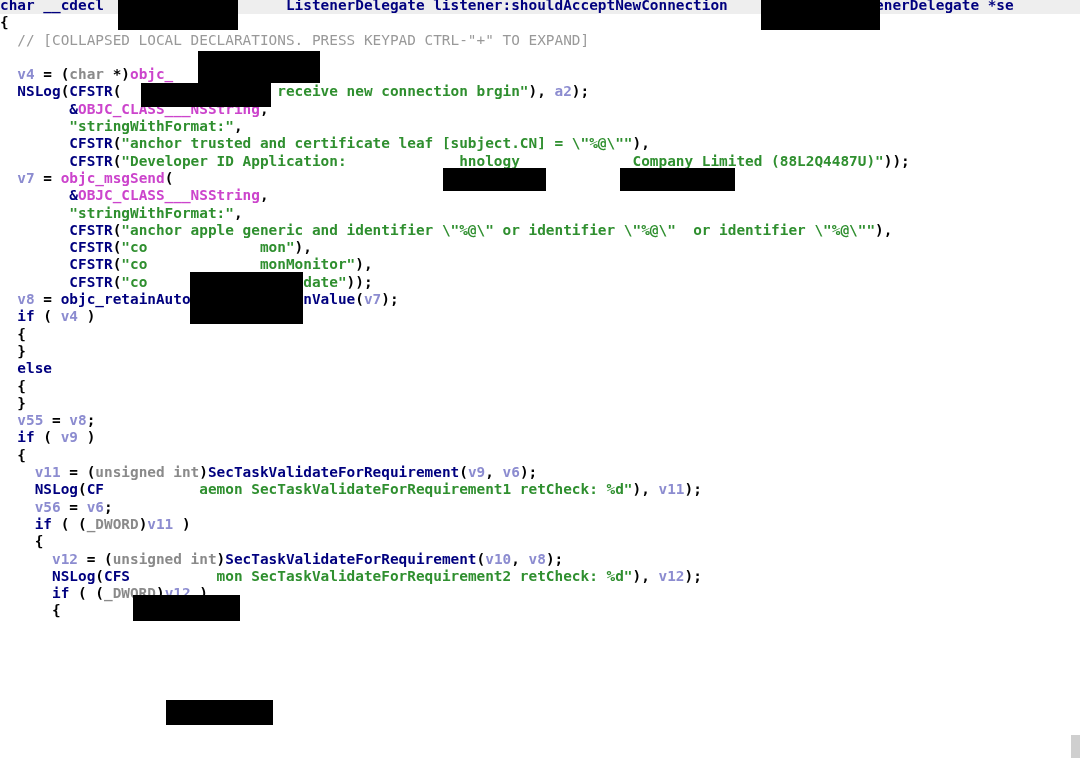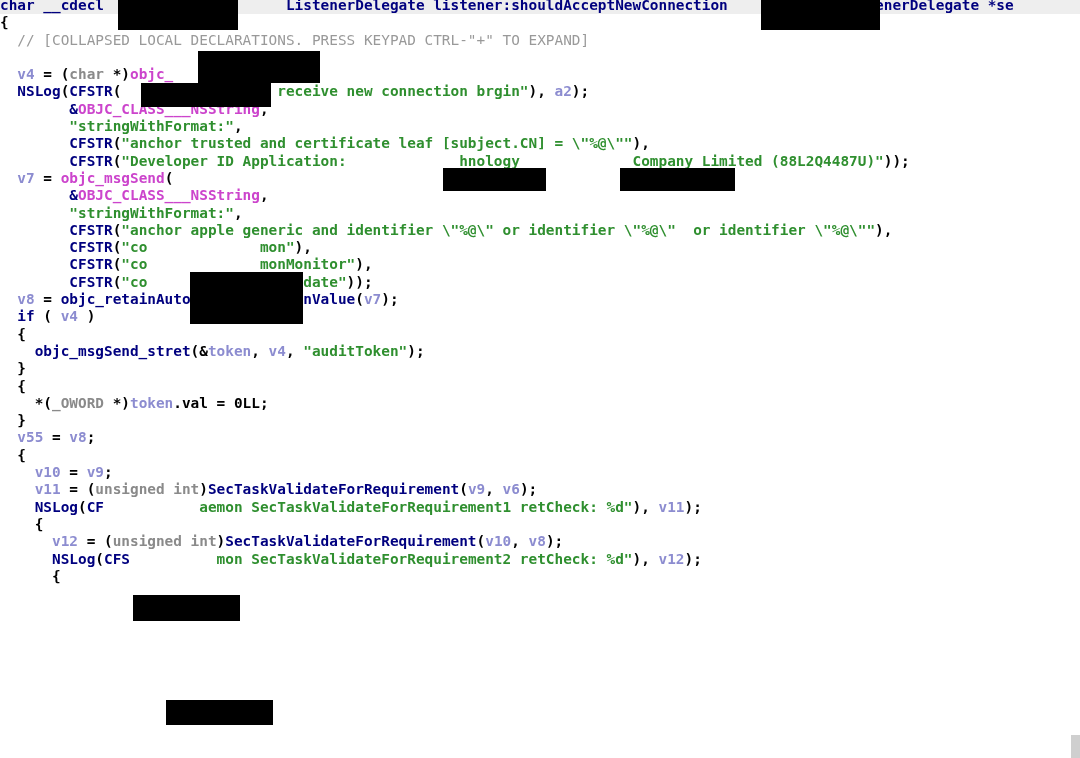--- a/index.html
+++ b/index.html
@@ -86,33 +86,35 @@
       <div class="code-line"><span class="t-plain">  </span><span class="t-lvar">v7</span><span class="t-punct"> = </span><span class="t-impfunc">objc_msgSend</span><span class="t-punct">(</span></div>
       <div class="code-line"><span class="t-plain">        </span><span class="t-keyword">&amp;</span><span class="t-impfunc">OBJC_CLASS___NSString</span><span class="t-punct">,</span></div>
       <div class="code-line"><span class="t-plain">        </span><span class="t-string">"stringWithFormat:"</span><span class="t-punct">,</span></div>
       <div class="code-line"><span class="t-plain">        </span><span class="t-func">CFSTR</span><span class="t-punct">(</span><span class="t-string">"anchor apple generic and identifier \"%@\" or identifier \"%@\"  or identifier \"%@\""</span><span class="t-punct">),</span></div>
       <div class="code-line"><span class="t-plain">        </span><span class="t-func">CFSTR</span><span class="t-punct">(</span><span class="t-string">"co             mon"</span><span class="t-punct">),</span></div>
       <div class="code-line"><span class="t-plain">        </span><span class="t-func">CFSTR</span><span class="t-punct">(</span><span class="t-string">"co             monMonitor"</span><span class="t-punct">),</span></div>
       <div class="code-line"><span class="t-plain">        </span><span class="t-func">CFSTR</span><span class="t-punct">(</span><span class="t-string">"co             monUpdate"</span><span class="t-punct">));</span></div>
       <div class="code-line"><span class="t-plain">  </span><span class="t-lvar">v8</span><span class="t-punct"> = </span><span class="t-func">objc_retainAutoreleasedReturnValue</span><span class="t-punct">(</span><span class="t-lvar">v7</span><span class="t-punct">);</span></div>
       <div class="code-line"><span class="t-plain">  </span><span class="t-keyword">if</span><span class="t-punct"> ( </span><span class="t-lvar">v4</span><span class="t-punct"> )</span></div>
       <div class="code-line"><span class="t-punct">  {</span></div>
-      <div class="code-line"><span class="t-plain">    </span><span class="t-func">objc_msgSend_stret</span><span class="t-punct">(&amp;</span><span class="t-lvar">token</span><span class="t-punct">, </span><span class="t-lvar">v4</span><span class="t-punct">, </span><span class="t-string">"auditToken"</span><span class="t-punct">);</span></div>
       <div class="code-line"><span class="t-punct">  }</span></div>
+      <div class="code-line"><span class="t-plain">  </span><span class="t-keyword">else</span></div>
       <div class="code-line"><span class="t-punct">  {</span></div>
-      <div class="code-line"><span class="t-punct">    *(</span><span class="t-type">_OWORD</span><span class="t-punct"> *)</span><span class="t-lvar">token</span><span class="t-punct">.val = 0LL;</span></div>
       <div class="code-line"><span class="t-punct">  }</span></div>
       <div class="code-line"><span class="t-plain">  </span><span class="t-lvar">v55</span><span class="t-punct"> = </span><span class="t-lvar">v8</span><span class="t-punct">;</span></div>
+      <div class="code-line"><span class="t-plain">  </span><span class="t-keyword">if</span><span class="t-punct"> ( </span><span class="t-lvar">v9</span><span class="t-punct"> )</span></div>
       <div class="code-line"><span class="t-punct">  {</span></div>
-      <div class="code-line"><span class="t-plain">    </span><span class="t-lvar">v10</span><span class="t-punct"> = </span><span class="t-lvar">v9</span><span class="t-punct">;</span></div>
       <div class="code-line"><span class="t-plain">    </span><span class="t-lvar">v11</span><span class="t-punct"> = (</span><span class="t-type">unsigned int</span><span class="t-punct">)</span><span class="t-func">SecTaskValidateForRequirement</span><span class="t-punct">(</span><span class="t-lvar">v9</span><span class="t-punct">, </span><span class="t-lvar">v6</span><span class="t-punct">);</span></div>
       <div class="code-line"><span class="t-plain">    </span><span class="t-func">NSLog</span><span class="t-punct">(</span><span class="t-func">CF</span><span class="t-string">           aemon SecTaskValidateForRequirement1 retCheck: %d"</span><span class="t-punct">), </span><span class="t-lvar">v11</span><span class="t-punct">);</span></div>
+      <div class="code-line"><span class="t-plain">    </span><span class="t-lvar">v56</span><span class="t-punct"> = </span><span class="t-lvar">v6</span><span class="t-punct">;</span></div>
+      <div class="code-line"><span class="t-plain">    </span><span class="t-keyword">if</span><span class="t-punct"> ( (</span><span class="t-type">_DWORD</span><span class="t-punct">)</span><span class="t-lvar">v11</span><span class="t-punct"> )</span></div>
       <div class="code-line"><span class="t-punct">    {</span></div>
       <div class="code-line"><span class="t-plain">      </span><span class="t-lvar">v12</span><span class="t-punct"> = (</span><span class="t-type">unsigned int</span><span class="t-punct">)</span><span class="t-func">SecTaskValidateForRequirement</span><span class="t-punct">(</span><span class="t-lvar">v10</span><span class="t-punct">, </span><span class="t-lvar">v8</span><span class="t-punct">);</span></div>
       <div class="code-line"><span class="t-plain">      </span><span class="t-func">NSLog</span><span class="t-punct">(</span><span class="t-func">CFS</span><span class="t-string">          mon SecTaskValidateForRequirement2 retCheck: %d"</span><span class="t-punct">), </span><span class="t-lvar">v12</span><span class="t-punct">);</span></div>
+      <div class="code-line"><span class="t-plain">      </span><span class="t-keyword">if</span><span class="t-punct"> ( (</span><span class="t-type">_DWORD</span><span class="t-punct">)</span><span class="t-lvar">v12</span><span class="t-punct"> )</span></div>
       <div class="code-line"><span class="t-punct">      {</span></div>
     </div>
 
   <div>
       <div class="redaction" style="left: 118px; top: 0px; width: 120px; height: 30px; background: rgb(0, 0, 0);"></div>
       <div class="redaction" style="left: 761px; top: 0px; width: 119px; height: 30px; background: rgb(0, 0, 0);"></div>
       <div class="redaction" style="left: 198px; top: 51px; width: 122px; height: 32px; background: rgb(0, 0, 0);"></div>
       <div class="redaction" style="left: 141px; top: 83px; width: 130px; height: 24px; background: rgb(0, 0, 0);"></div>
       <div class="redaction" style="left: 443px; top: 168px; width: 103px; height: 23px; background: rgb(0, 0, 0);"></div>
       <div class="redaction" style="left: 620px; top: 168px; width: 115px; height: 23px; background: rgb(0, 0, 0);"></div>

